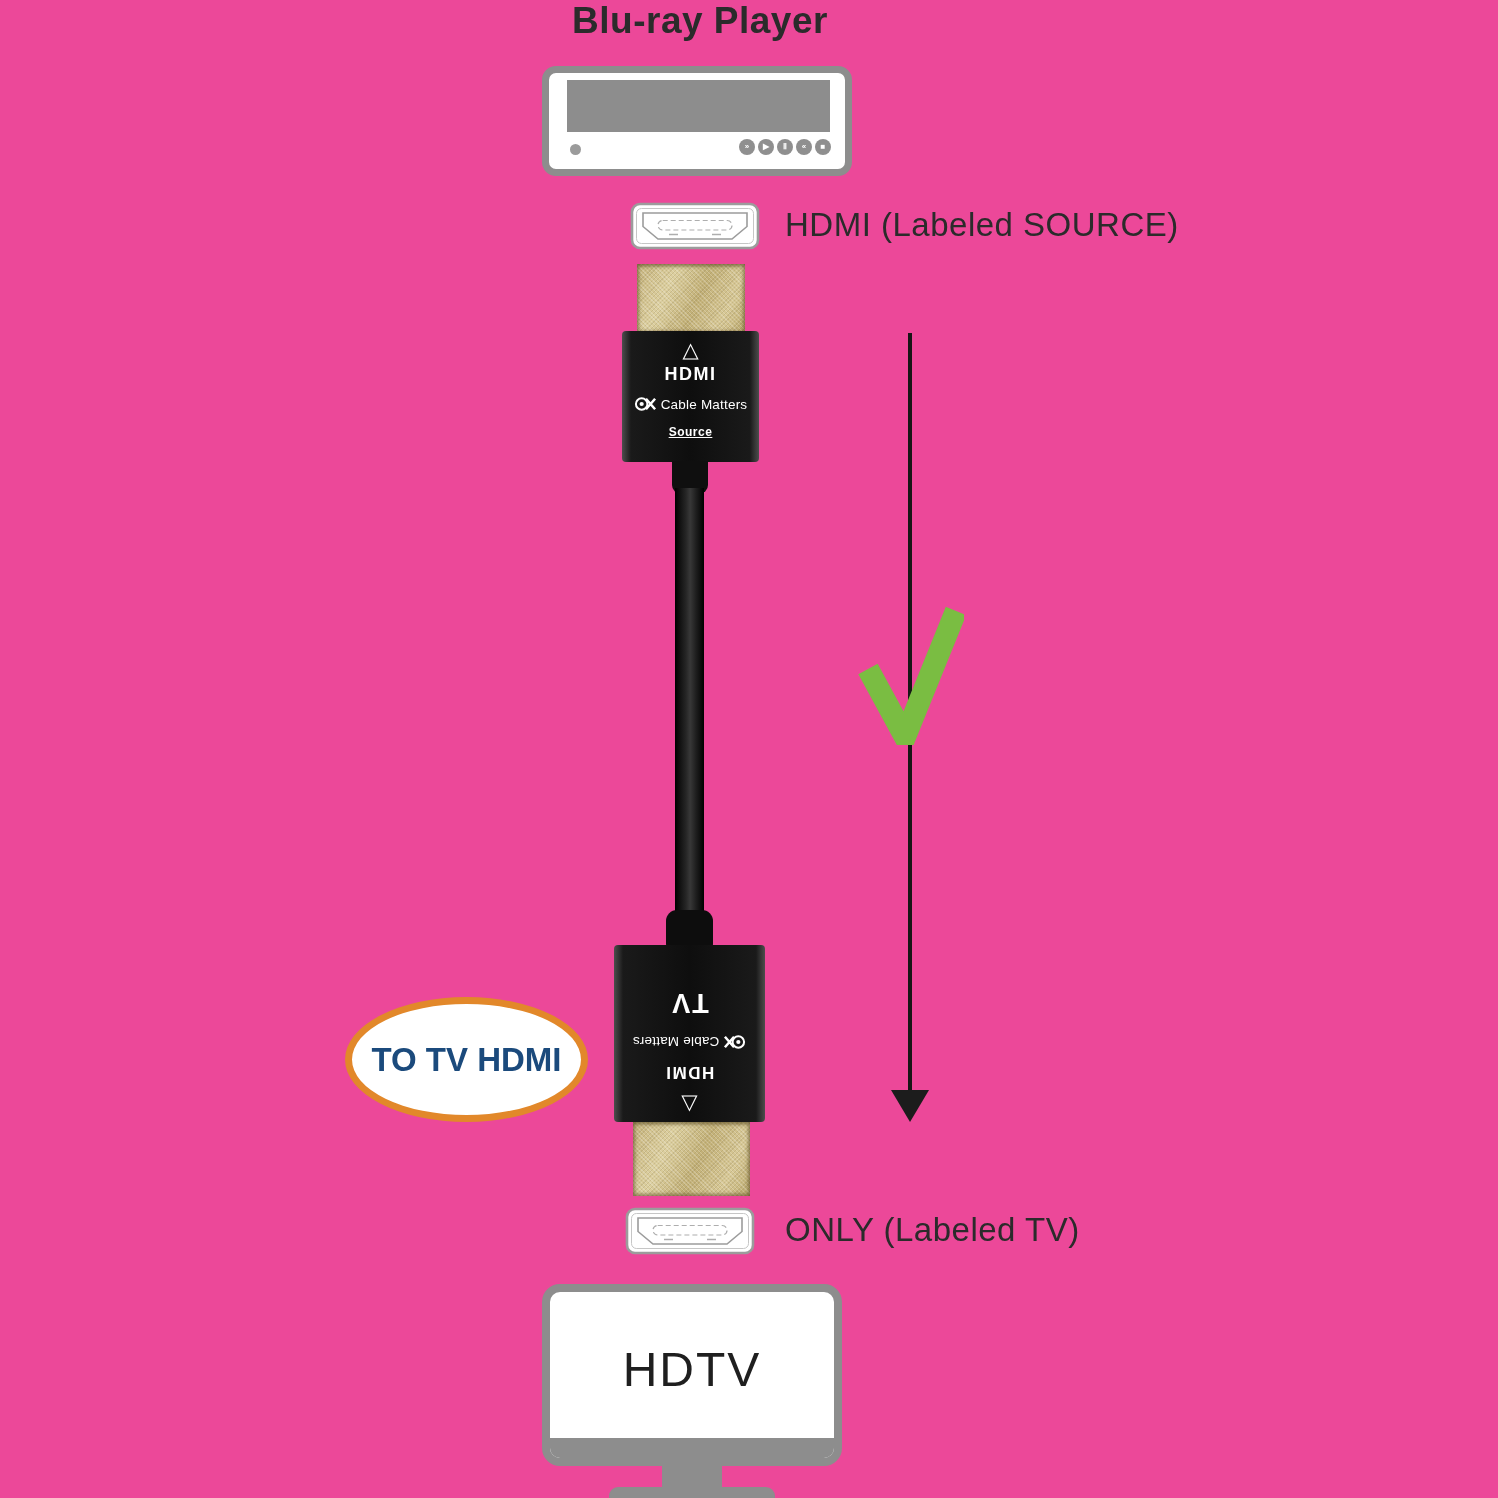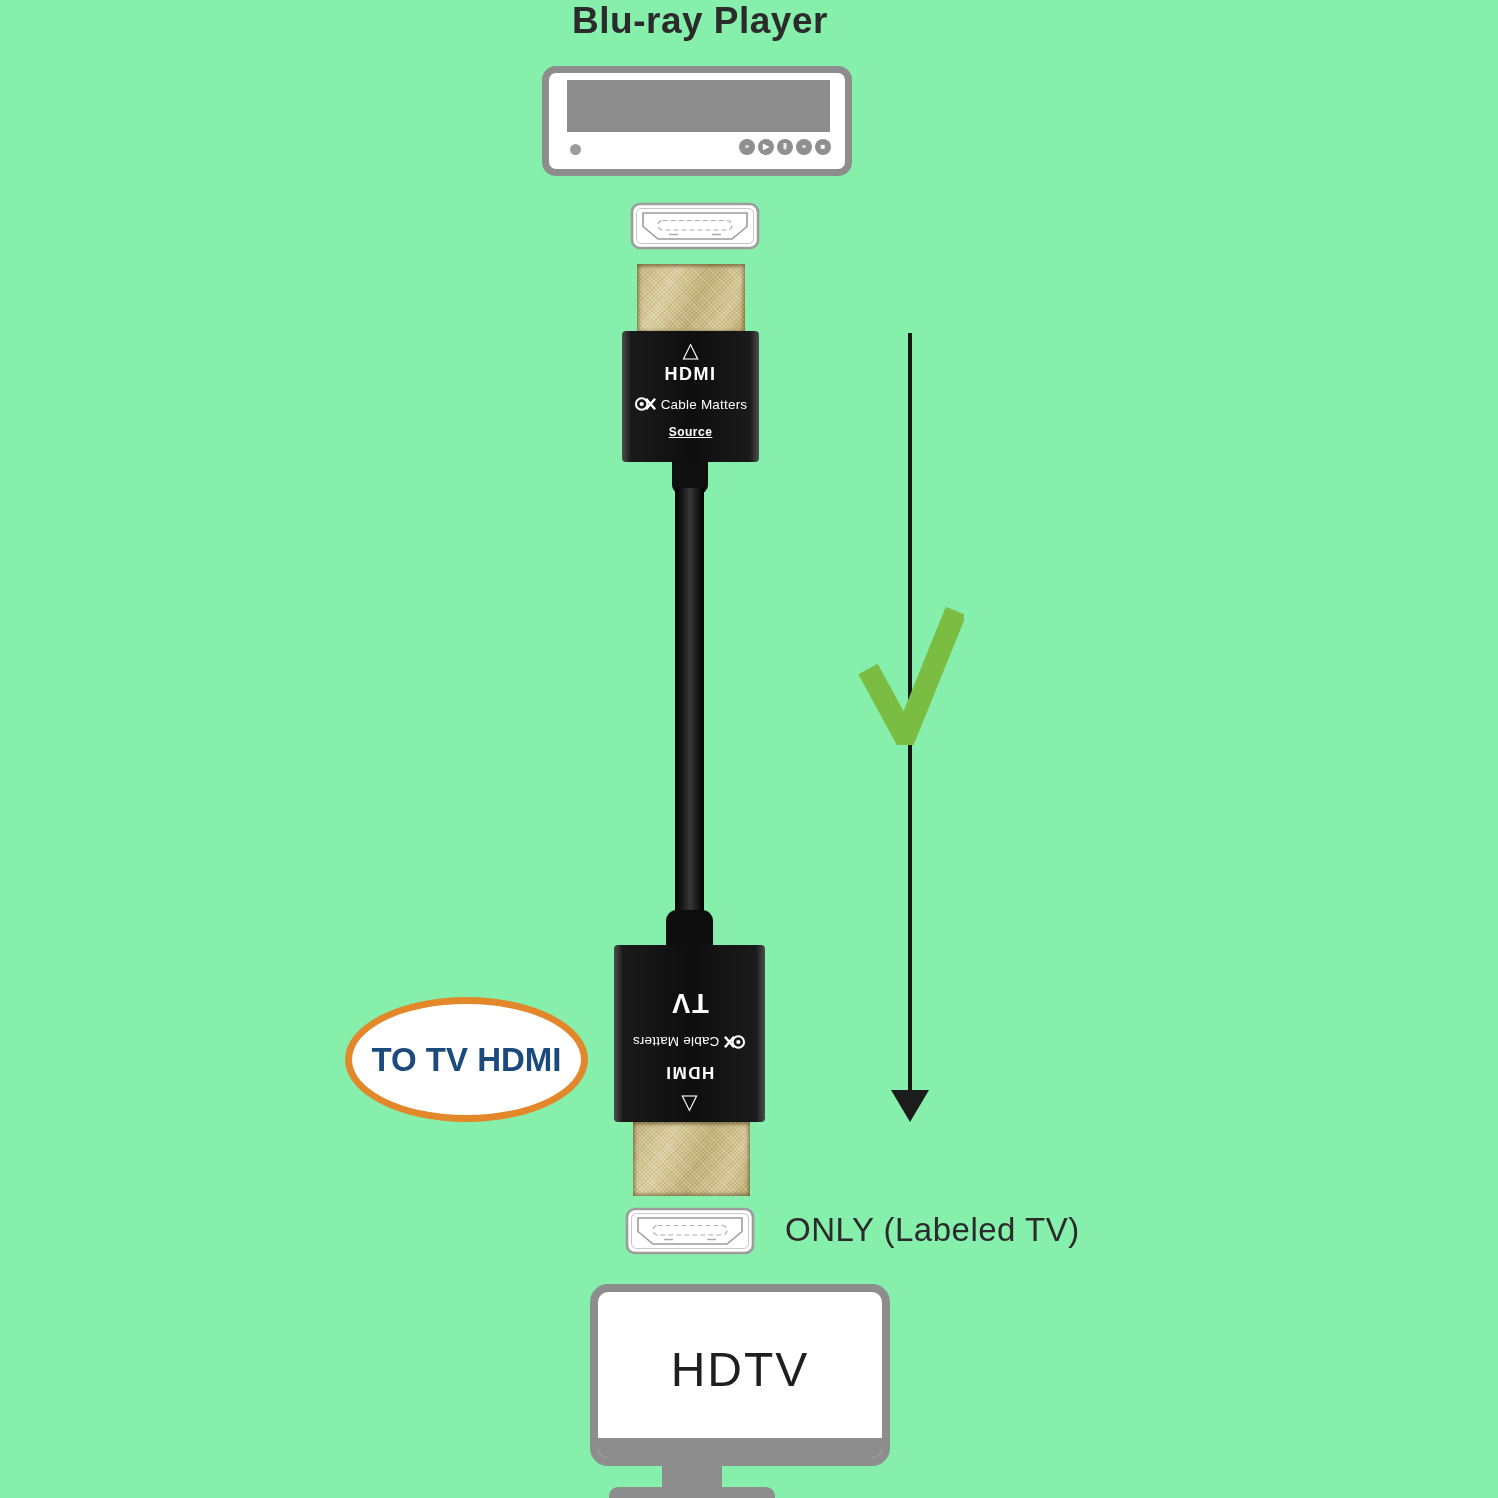--- a/index.html
+++ b/index.html
@@ -1,19 +1,19 @@
 <!DOCTYPE html>
 <html><head>
 <meta charset="utf-8">
 <style>
   * { margin:0; padding:0; box-sizing:border-box; }
   html,body { background:#ffffff; }
   .stage {
     position:relative; width:1498px; height:1498px;
-    background:#86efac; overflow:hidden;
+    background:#ec4899; overflow:hidden;
     font-family:"Liberation Sans", sans-serif;
   }
   .abs { position:absolute; }
 
   
   .page-title {
     left:440px; top:0px; width:520px; text-align:center;
     font-size:37px; font-weight:600; color:#2b2b2b; letter-spacing:0.5px;
   }
 
@@ -102,21 +102,21 @@
     border:7px solid #e2882a; border-radius:50%;
     display:flex; align-items:center; justify-content:center; background:#fff;
   }
   .badge-text {
     font-size:33px; font-weight:700; color:#1b4a7c; letter-spacing:0px; white-space:nowrap;
   }
 
   
   .monitor {
     left:542px; top:1284px; width:300px; height:182px;
-    border:8px solid #8d8d8d; border-radius:18px; background:#fff; overflow:hidden;margin-left:48px;
+    border:8px solid #8d8d8d; border-radius:18px; background:#fff; overflow:hidden;
   }
   .monitor-chin {
     position:absolute; left:-2px; right:-2px; bottom:-2px; height:22px; background:#8d8d8d;
   }
   .monitor-label {
     position:absolute; left:0; right:0; top:50px; text-align:center;
     font-size:48px; font-weight:500; color:#1f1f1f; letter-spacing:2px;
   }
   .tv-neck { left:662px; top:1464px; width:60px; height:25px; background:#8d8d8d; }
   .tv-base { left:609px; top:1487px; width:166px; height:18px; background:#8d8d8d; border-radius:9px 9px 0 0; }
@@ -140,20 +140,21 @@
     </div>
   </div>
 
   <svg class="abs port-icon" style="left:630px; top:202px;" viewBox="0 0 130 48">
     <rect x="2" y="2" width="126" height="44" rx="8" fill="#ffffff" stroke="#9c9c9c" stroke-width="2.6"></rect>
     <rect x="6.5" y="6.5" width="117" height="35" rx="5" fill="none" stroke="#c6c6c6" stroke-width="1"></rect>
     <path d="M13 11 H117 V24.5 L102 37 H28 L13 24.5 Z" fill="none" stroke="#9c9c9c" stroke-width="1.6"></path>
     <rect x="28" y="18.5" width="74" height="9.5" rx="4.7" fill="none" stroke="#aeaeae" stroke-width="1.2" stroke-dasharray="5 3"></rect>
     <path d="M39 32.5 h9 M82 32.5 h9" stroke="#aeaeae" stroke-width="1.3" fill="none"></path>
   </svg>
+  <div class="abs port-label" style="left:785px; top:206px;">HDMI (Labeled SOURCE)</div>
 
   <div class="abs gold-plug plug-top"></div>
 
   <div class="abs conn-body conn-top">
     <div class="tri-glyph">△</div>
     <div class="conn-hdmi">HDMI</div>
     <div class="brand-row">
       <svg width="23" height="16" viewBox="0 0 24 16">
         <circle cx="8" cy="8" r="6" fill="none" stroke="#ffffff" stroke-width="2.1"></circle>
         <circle cx="8" cy="8" r="2.2" fill="#ffffff"></circle>

